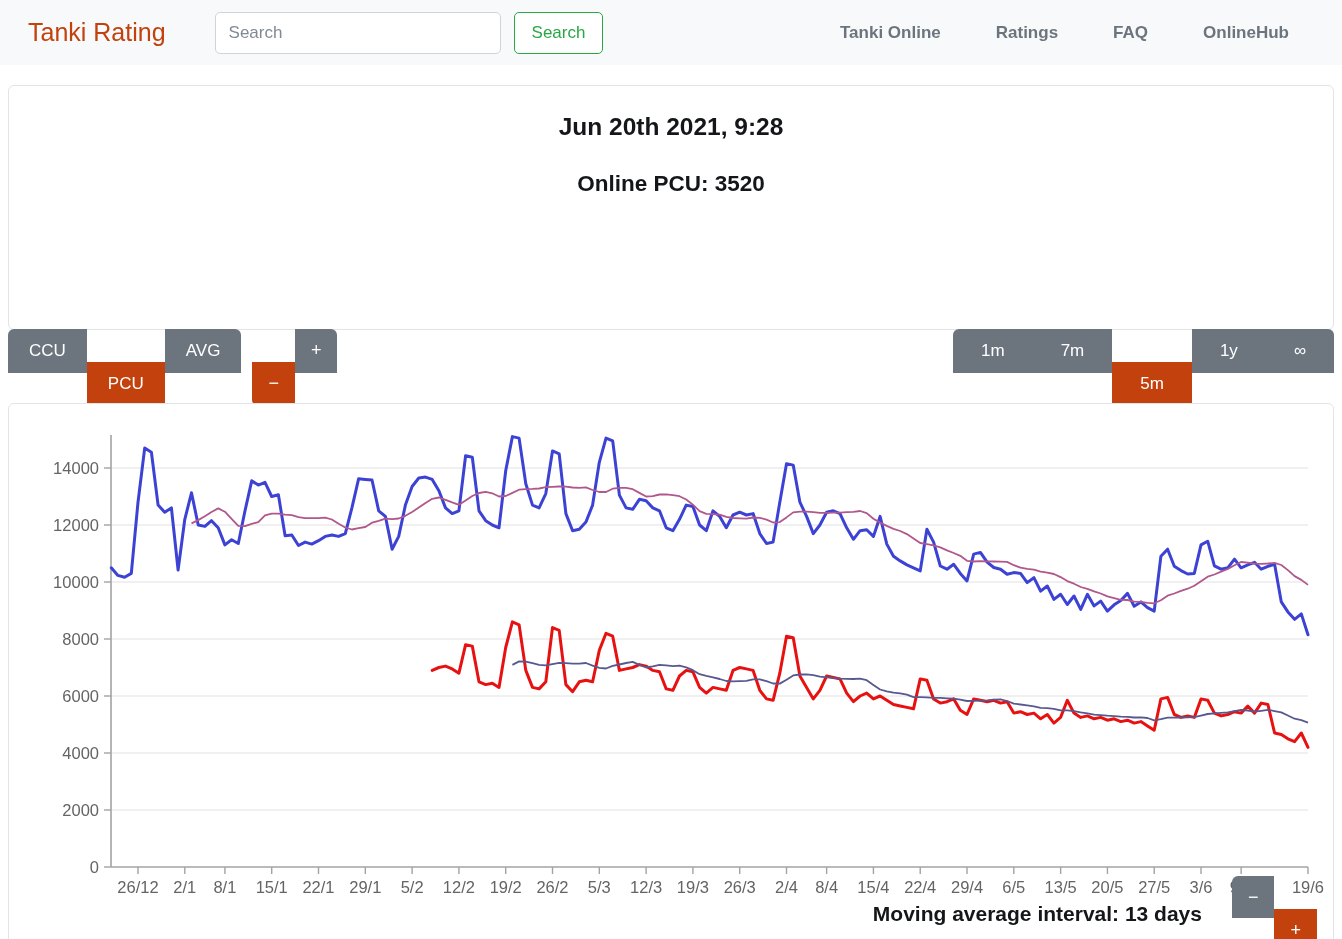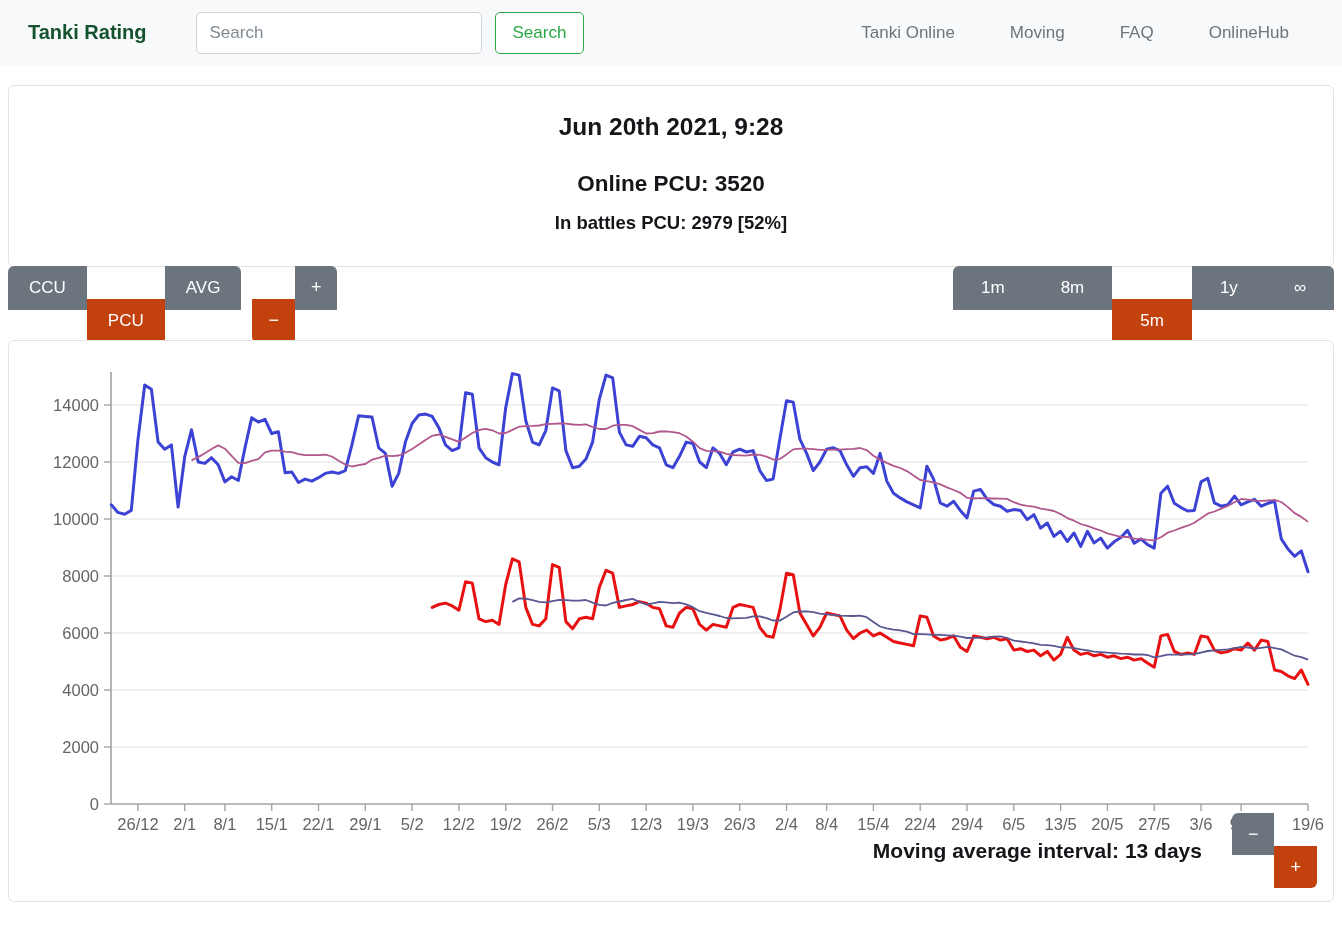--- a/index.html
+++ b/index.html
@@ -1,29 +1,29 @@
 <!DOCTYPE html>
 <html><head>
 <meta charset="utf-8">
 <style>
   html,body{margin:0;padding:0;background:#fff;}
   body{width:1342px;height:939px;font-family:"Liberation Sans",sans-serif;overflow:hidden;color:#212529;}
 
   
   .header{height:65px;background:#f8f9fa;display:flex;align-items:center;padding:0 28px;box-sizing:border-box;}
-  .brand{font-size:20px;font-weight:700;color:#14532d;margin-right:49px;white-space:nowrap;}
+  .brand{font-size:25px;font-weight:400;color:#c2410c;margin-right:49px;white-space:nowrap;}
   .search-input{width:258px;height:40px;border:1px solid #ced4da;border-radius:5px;padding:0 13px;font-size:17px;color:#495057;font-family:"Liberation Sans",sans-serif;outline:none;background:#fff;}
   .search-input::placeholder{color:#808a93;}
   .search-btn{margin-left:13px;height:42px;padding:0 17px;background:#fff;border:1px solid #28a745;color:#28a745;font-size:17px;border-radius:5px;cursor:pointer;font-family:"Liberation Sans",sans-serif;}
   .nav{margin-left:auto;display:flex;gap:55px;padding-right:25px;}
-  .nav a{color:#6c757d;font-size:17px;font-weight:400;text-decoration:none;white-space:nowrap;}
+  .nav a{color:#6c757d;font-size:17px;font-weight:700;text-decoration:none;white-space:nowrap;}
 
   
   .card{margin:0 8px;background:#fff;border:1px solid #e3e4e6;border-radius:6px;box-sizing:border-box;}
-  .info-card{margin-top:20px;height:182px;}
+  .info-card{margin-top:20px;height:245px;}
   .date-title{text-align:center;padding-top:27px;font-size:24.5px;font-weight:700;color:#141619;}
   .stats-row{display:flex;margin-top:30px;}
   .stat-col{flex:1;text-align:center;}
   .stat-main{font-size:22.5px;font-weight:700;color:#141619;}
   .stat-sub{margin-top:15px;font-size:18.5px;font-weight:700;color:#141619;}
 
   
   .controls-row{display:flex;margin:15px 8px 0 8px;height:44px;align-items:center;}
   .btn-group{display:flex;border-radius:6px;overflow:hidden;}
   .gbtn{background:#6c757d;color:#fff;border:none;height:44px;font-size:17px;padding:0 21px;cursor:pointer;font-family:"Liberation Sans",sans-serif;}
@@ -42,49 +42,48 @@
 </style>
 </head>
 <body>
 
 <div class="header">
   <div class="brand">Tanki Rating</div>
   <input class="search-input" type="text" placeholder="Search" style="">
   <button class="search-btn">Search</button>
   <div class="nav">
     <a href="#">Tanki Online</a>
-    <a href="#">Moving</a>
+    <a href="#">Ratings</a>
     <a href="#">FAQ</a>
     <a href="#">OnlineHub</a>
   </div>
 </div>
 
 <div class="card info-card">
   <div class="date-title">Jun 20th 2021, 9:28</div>
   <div class="stats-row">
     <div class="stat-col">
       <div class="stat-main">Online PCU: 3520</div>
-      <div class="stat-sub">In battles PCU: 2979 [52%]</div>
     </div>
   </div>
 </div>
 
 <div class="controls-row">
   <div class="btn-group">
     <button class="gbtn">CCU</button>
     <button class="gbtn active">PCU</button>
     <button class="gbtn">AVG</button>
   </div>
   <div class="btn-group pm zoom-group">
     <button class="gbtn active">−</button>
     <button class="gbtn">+</button>
   </div>
   <div class="btn-group range-group">
     <button class="gbtn">1m</button>
-    <button class="gbtn">8m</button>
+    <button class="gbtn">7m</button>
     <button class="gbtn active">5m</button>
     <button class="gbtn">1y</button>
     <button class="gbtn">∞</button>
   </div>
 </div>
 
 <div class="card chart-card">
   <svg id="chart" class="chart-svg" width="1326" height="510" viewBox="0 0 1326 510">
       <line x1="102" x2="1299" y1="406" y2="406" stroke="#e2e2e2" stroke-width="1.2"></line>
       <line x1="102" x2="1299" y1="349" y2="349" stroke="#e2e2e2" stroke-width="1.2"></line>

